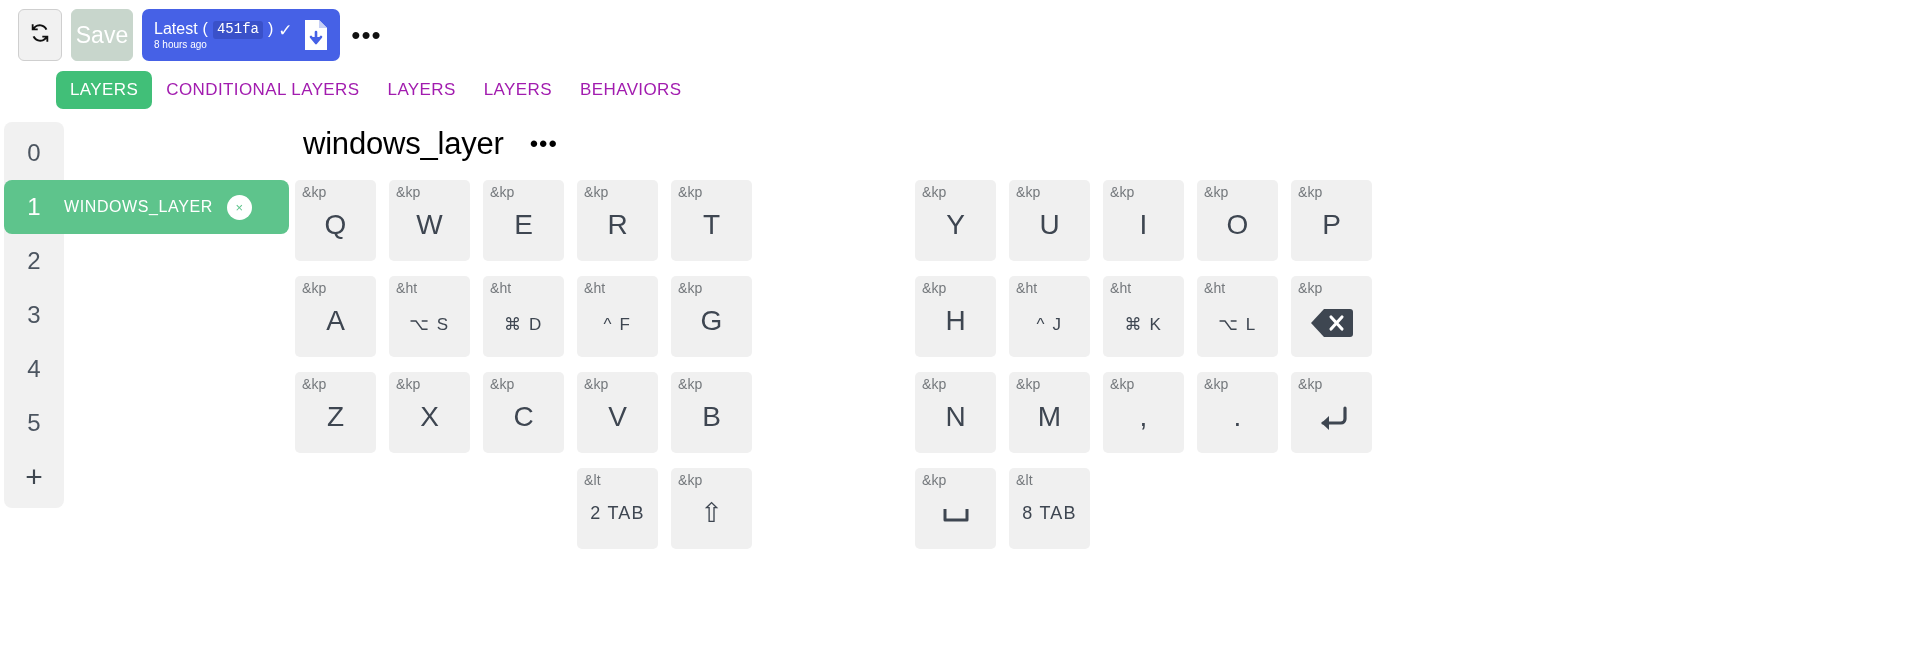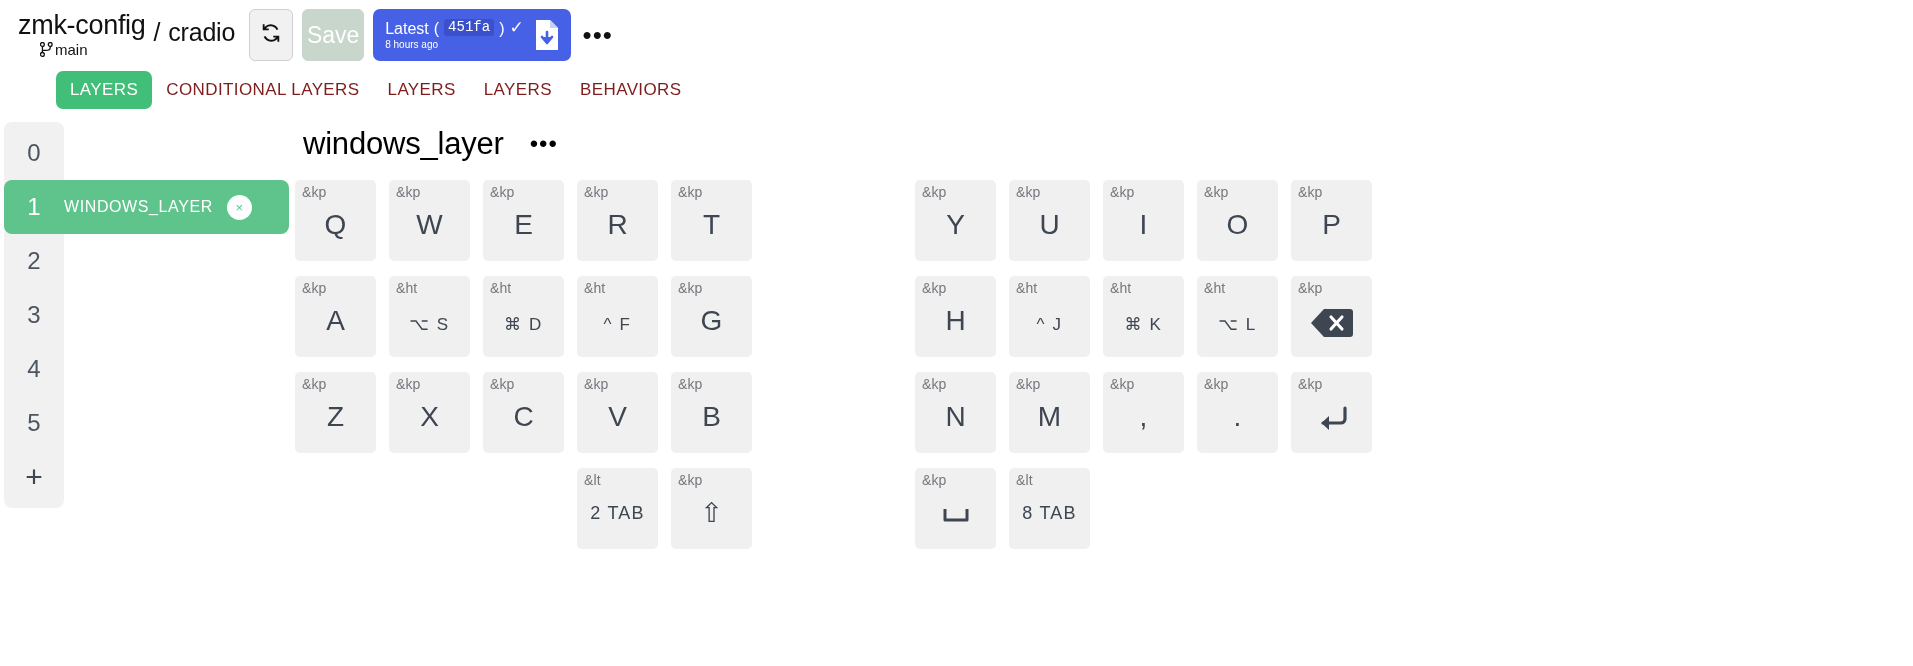--- a/index.html
+++ b/index.html
@@ -78,21 +78,21 @@
     height: 52px;
     display: flex;
     align-items: center;
     padding: 0 10px 0 12px;
     gap: 9px;
     cursor: pointer;
     margin-right: 10px;
   }
   .commit-text { display: flex; flex-direction: column; justify-content: center; }
   .commit-line1 {
-    display: flex; align-items: flex-start; gap: 5px;
+    display: flex; align-items: flex-end; gap: 5px;
     color: #ffffff; font-size: 16px; line-height: 1.25;
     white-space: nowrap;
   }
   .commit-sha {
     background: #3a51c9;
     border-radius: 3px;
     padding: 0px 4px;
     font-family: "Liberation Mono", monospace;
     font-size: 14px;
     color: #ffffff;
@@ -118,21 +118,21 @@
   .tabs {
     display: flex;
     align-items: center;
     padding: 0 8px;
     gap: 0;
     height: 44px;
   }
   .tab {
     font-size: 17px;
     letter-spacing: 0.4px;
-    color: #7f1d1d;
+    color: #a21caf;
     padding: 9px 14px;
     cursor: pointer;
     border-radius: 7px;
     white-space: nowrap;
   }
   .tab.active {
     background: #41bf78;
     color: #ffffff;
     margin-left: 48px;
   }
@@ -257,38 +257,20 @@
     top: 31px;
   }
   .key .cap.glyph { font-size: 27px; }
   .key .cap svg { vertical-align: middle; }
 </style>
 </head>
 <body>
 
 <div class="header">
 
-  <div class="repo-block">
-    <div class="repo-left">
-      <span class="repo-name">zmk-config</span>
-      <span class="branch-row">
-        <span class="branch-icon">
-          <svg width="13" height="15" viewBox="0 0 13 15">
-            <circle cx="2.4" cy="2.4" r="1.9" fill="none" stroke="#111" stroke-width="1.3"></circle>
-            <circle cx="2.4" cy="12.4" r="1.9" fill="none" stroke="#111" stroke-width="1.3"></circle>
-            <circle cx="10.2" cy="2.4" r="1.9" fill="none" stroke="#111" stroke-width="1.3"></circle>
-            <path d="M2.4 4.5 V10.3 M10.2 4.5 V6 Q10.2 8.4 6.2 8.4 H2.4" fill="none" stroke="#111" stroke-width="1.3"></path>
-          </svg>
-        </span>
-        <span class="branch-name">main</span>
-      </span>
-    </div>
-    <span class="repo-sep">/</span>
-    <span class="repo-sep">cradio</span>
-  </div>
 
   <div class="hbtn btn-refresh">
     <span>
       <svg width="22" height="22" viewBox="0 0 24 24">
         <path d="M20 8 A9 9 0 0 0 5 5.5 L5 2.5 L3 2.5 L3 9 L9.5 9 L9.5 7 L6.4 7 A7 7 0 0 1 18 8.6 Z" fill="#111"></path>
         <path d="M4 16 A9 9 0 0 0 19 18.5 L19 21.5 L21 21.5 L21 15 L14.5 15 L14.5 17 L17.6 17 A7 7 0 0 1 6 15.4 Z" fill="#111"></path>
       </svg>
     </span>
   </div>
 

